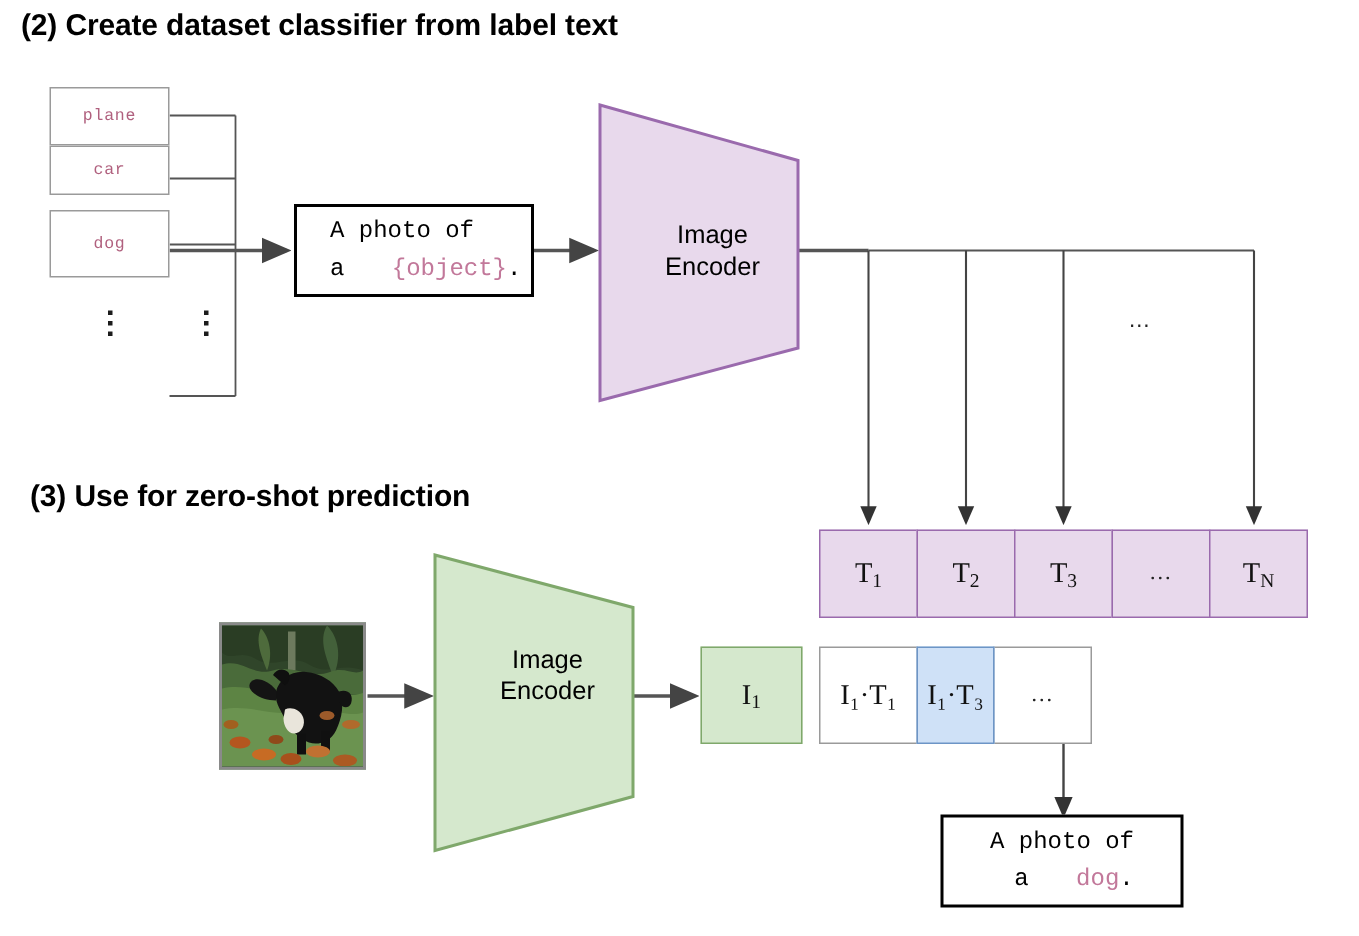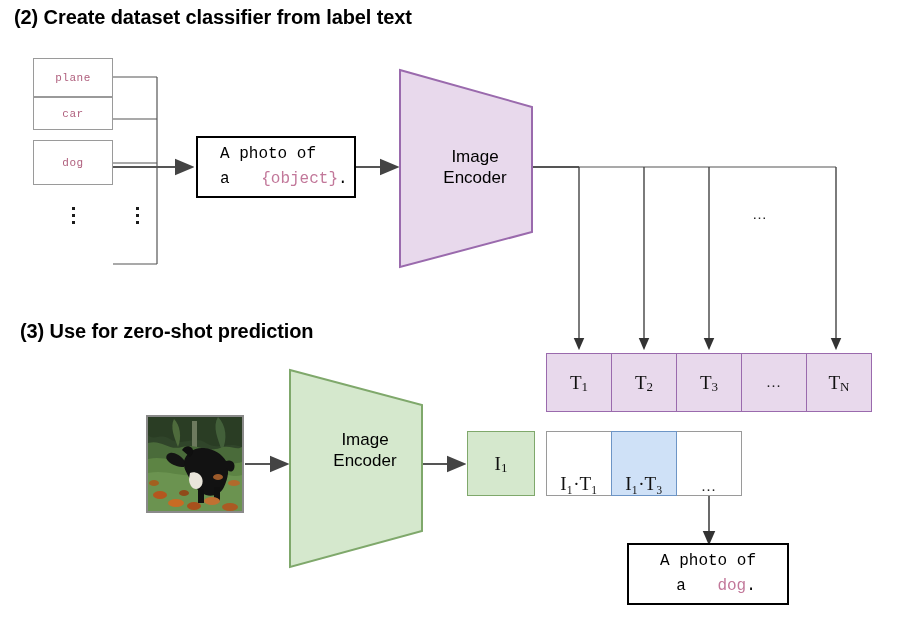--- a/index.html
+++ b/index.html
@@ -96,21 +96,20 @@
   .tcell {
     background: #e8d9ec;
     border: 1px solid #9a6aad;
     margin-left: -1px;
   }
   .tcell:first-child { margin-left: 0; }
   .icell {
     background: #ffffff;
     border: 1px solid #9a9a9a;
     margin-left: -1px;
-    align-items: flex-end;
   }
   .icell:first-child { margin-left: 0; }
   .icell.hl {
     background: #cfe1f7;
     border: 1px solid #6d95c6;
     z-index: 3;
     position: relative;
   }
   .sub { font-size: 13px; vertical-align: sub; line-height: 0; position: relative; top: 4px; }
   .dots { font-size: 15px; color: #222; letter-spacing: 1px; }
@@ -252,21 +251,21 @@
     <div class="cell tcell" style="width:66px; height:59px;">
       <span>T</span>
         <span class="sub">N</span>
     </div>
   </div>
 
   <div class="abs cellrow" style="left:546px; top:431px;">
     <div class="cell icell" style="width:66px; height:65px;">
       <span>I₁·T₁</span>
     </div>
-    <div class="cell icell hl" style="width:66px; height:65px;">
+    <div class="cell icell hl" style="width:52px; height:65px;">
       <span>I₁·T₃</span>
     </div>
     <div class="cell icell" style="width:66px; height:65px;">
       <span class="dots">…</span>
     </div>
   </div>
 
   <div class="abs photo" style="left:146px; top:415px; width:98px; height:98px;">
     <svg width="94" height="94" viewBox="0 0 94 94">
 

